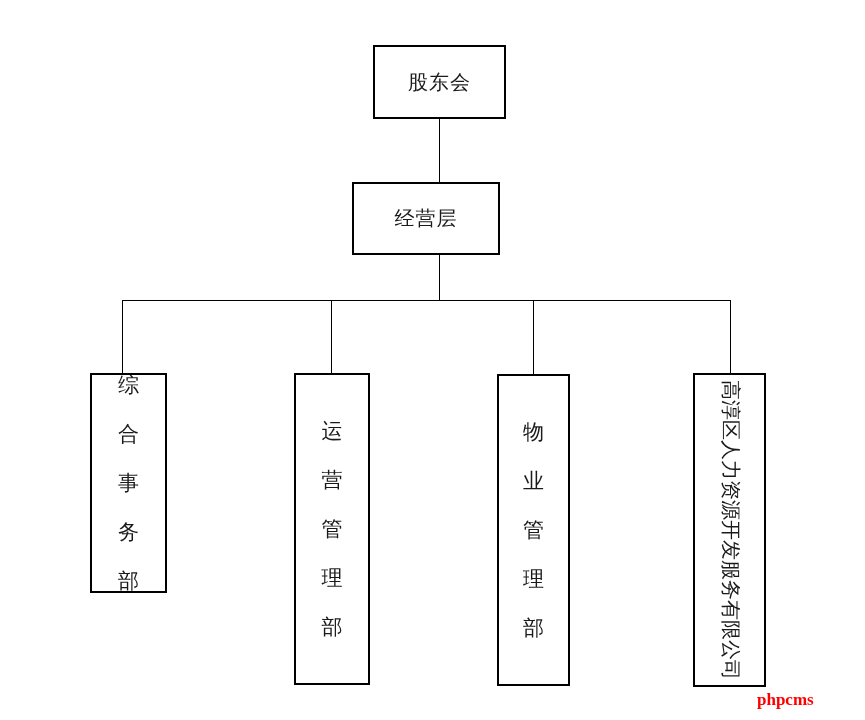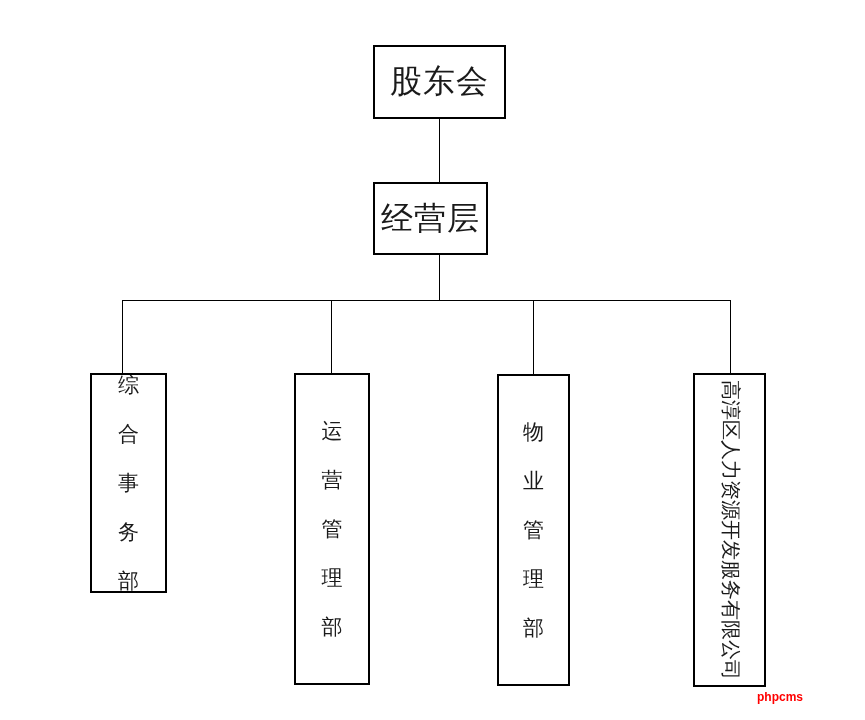--- a/index.html
+++ b/index.html
@@ -19,25 +19,25 @@
     position: absolute;
     box-sizing: border-box;
     border: 2px solid var(--line, #000000);
     background: var(--background, #ffffff);
     display: flex;
     align-items: center;
     justify-content: center;
     color: var(--text, #1a1a1a);
   }
   .level-box {
-    font-size: 32px;
+    font-size: 20px;
     letter-spacing: 1px;
   }
   .box-root  { left: 373px; top: 45px;  width: 133px; height: 74px; }
-  .box-mgmt  { left: 373px; top: 182px; width: 115px; height: 73px; }
+  .box-mgmt  { left: 352px; top: 182px; width: 148px; height: 73px; }
   .box-dept-0 { left: 90px;  top: 373px; width: 77px; height: 220px; }
   .box-dept-1 { left: 294px; top: 373px; width: 76px; height: 312px; }
   .box-dept-2 { left: 497px; top: 374px; width: 73px; height: 312px; }
   .box-dept-3 { left: 693px; top: 373px; width: 73px; height: 314px; }
   .dept-label {
     width: 21px;
     font-size: 21px;
     line-height: 49px;
     word-break: break-all;
     text-align: center;
@@ -60,23 +60,23 @@
   .line-v-mgmt   { left: 439px; top: 255px; width: 1px; height: 46px; }
   .line-h-main   { left: 122px; top: 300px; width: 609px; height: 1px; }
   .line-drop-0   { left: 122px; top: 300px; width: 1px; height: 73px; }
   .line-drop-1   { left: 331px; top: 300px; width: 1px; height: 73px; }
   .line-drop-2   { left: 533px; top: 300px; width: 1px; height: 74px; }
   .line-drop-3   { left: 730px; top: 300px; width: 1px; height: 73px; }
   .watermark {
     position: absolute;
     left: 757px;
     top: 690px;
-    font-family: Liberation Sans, sans-serif;
+    font-family: Liberation Serif, serif;
     font-weight: bold;
-    font-size: 12px;
+    font-size: 17px;
     letter-spacing: 0px;
     color: var(--watermark, #ff0000);
   }
 </style>
 </head>
 <body>
 
 <div class="canvas">
 
   <div class="box level-box box-root">

